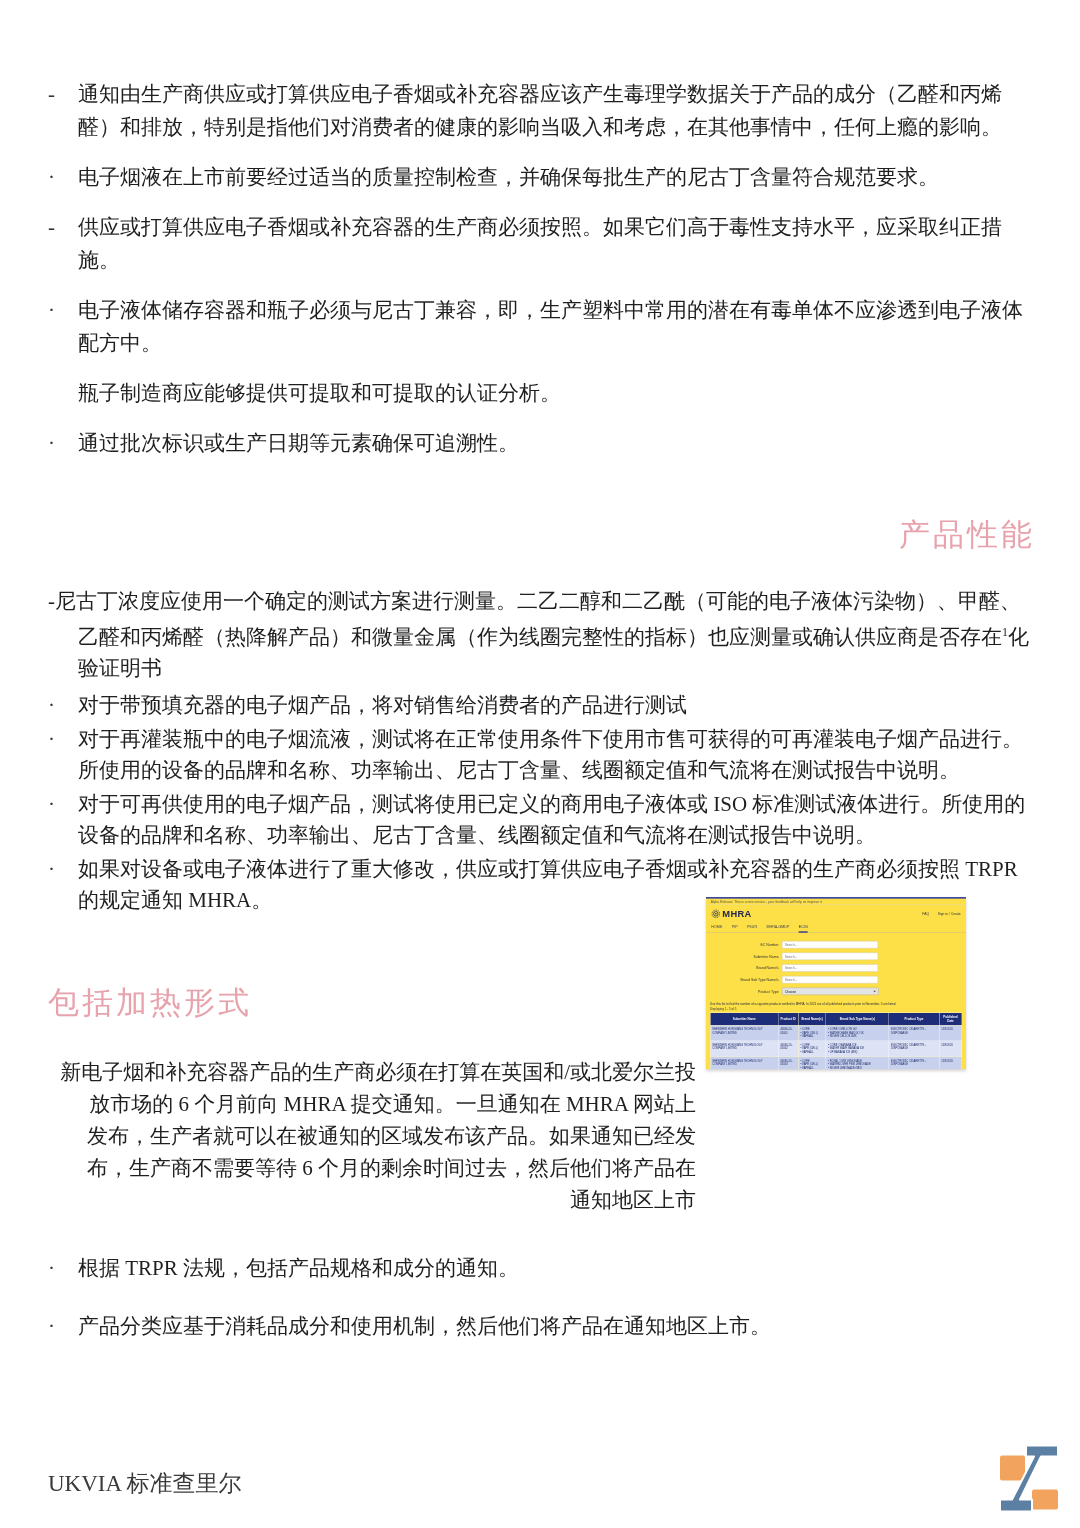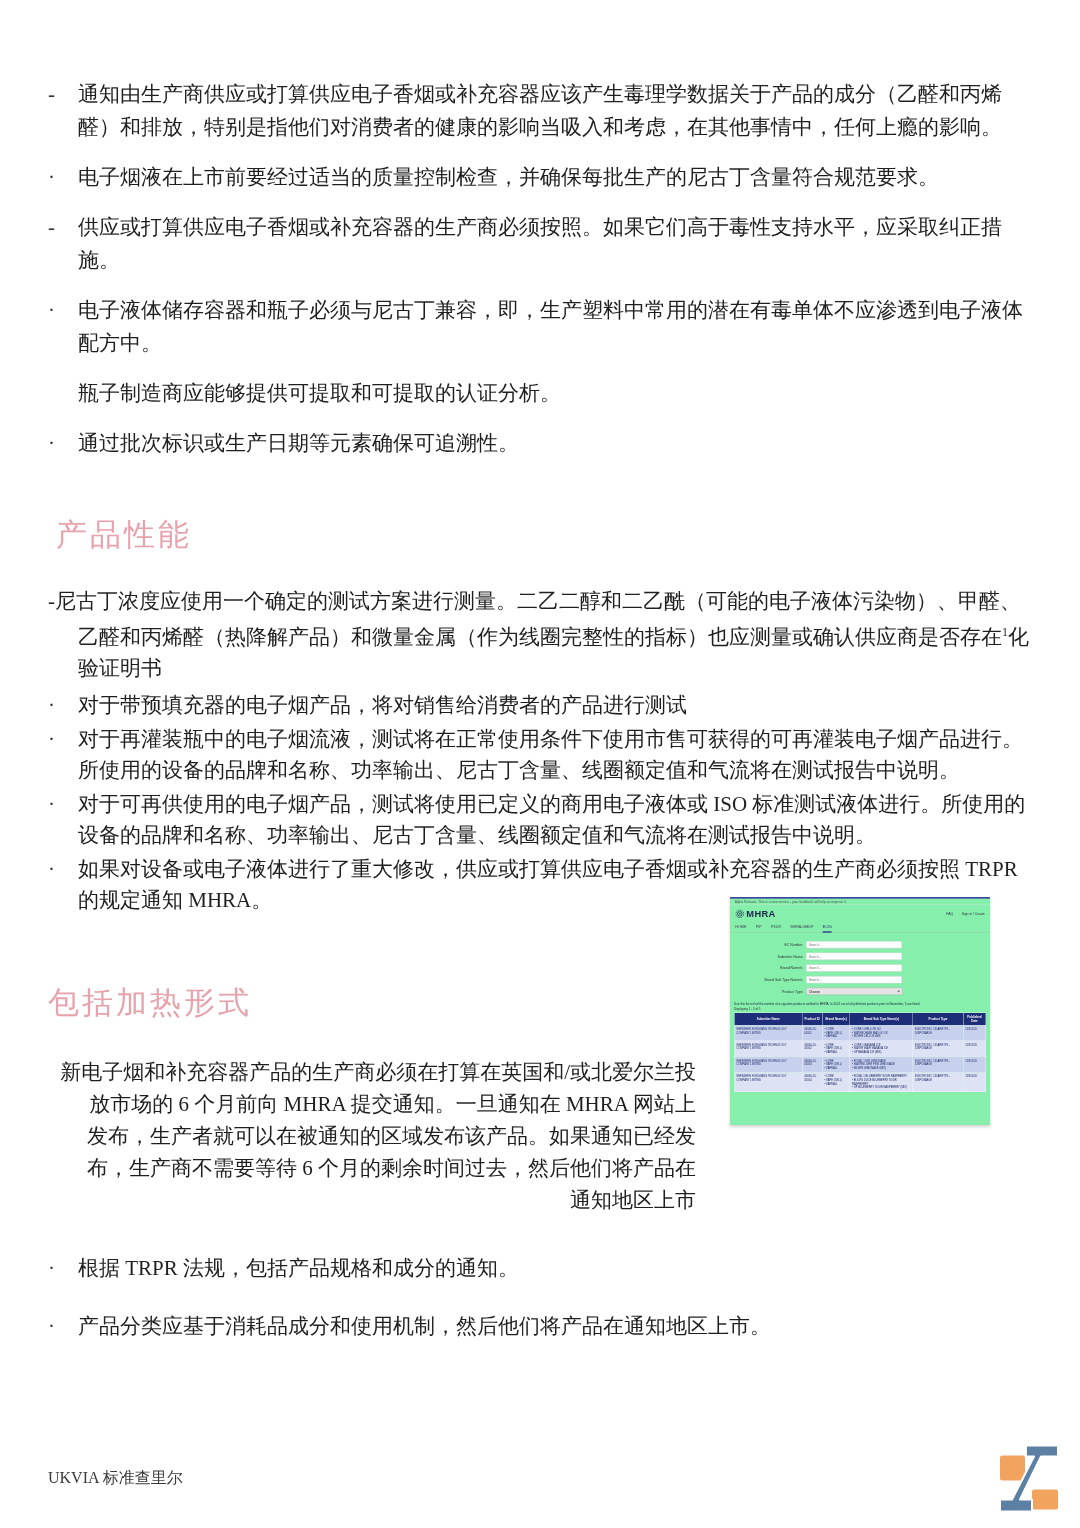--- a/index.html
+++ b/index.html
@@ -17,35 +17,35 @@
   .blist li { display:flex; font-size:21px; line-height:33px; }
   .top-list li { margin-bottom:17px; }
   .mk { width:30px; flex:0 0 30px; color:#333; }
   .tx { flex:1; }
   .sub-para { padding-left:30px; font-size:21px; line-height:33px; margin:0 0 17px 0; }
 
   h2.section-heading {
     font-weight:normal; font-size:31px; letter-spacing:3px;
     color:#e7a2ac;
   }
-  #perf-heading { margin:54px 0 30px 8px; }
+  #perf-heading { margin:54px 0 30px 8px;text-align:right; }
   #launch-heading { margin:66px 0 32px 0; }
 
   .hang { padding-left:30px; text-indent:-30px; font-size:21px; line-height:31px; }
   .perf-intro { margin-bottom:6px; }
   .perf-list li { font-size:21px; line-height:31px; margin-bottom:3px; }
   sup { font-size:12px; }
 
   .launch-para { width:648px; line-height:32px; margin-bottom:36px;text-align:right; }
   .launch-list li { margin-bottom:25px; }
 
   
   .shot {
-    position:absolute; left:730px; top:897px; width:260px; height:228px;
-    background:#86efac; overflow:hidden; box-shadow:0 2px 3px rgba(0,0,0,.18);
+    position:absolute; left:706px; top:897px; width:260px; height:172px;
+    background:#fde047; overflow:hidden; box-shadow:0 2px 3px rgba(0,0,0,.18);
   }
   .shot-inner {
     width:780px; height:687px; transform:scale(0.33333); transform-origin:0 0;
     font-family:"Liberation Sans","DejaVu Sans",sans-serif; color:#333;
   }
   .shot-banner { border-top:5px solid #3b4a9e; padding:4px 14px 3px; font-size:10px; color:#555;
     border-bottom:1px solid #ddd; }
   .shot-header { display:flex; align-items:center; padding:10px 16px 4px; }
   .shot-logo { display:flex; align-items:center; gap:6px; font-size:28px; font-weight:bold; color:#23284f; letter-spacing:1px; }
   .shot-head-links { margin-left:auto; font-size:10px; color:#334; display:flex; gap:26px; }
@@ -74,21 +74,21 @@
   }
   .shot-table td {
     font-size:8px; color:#1c2a66; padding:7px 6px; border:1px solid #fff;
     vertical-align:top; white-space:pre-line; line-height:1.35;
   }
   .shot-table tr.odd  td { background:#c7d1ee; }
   .shot-table tr.even td { background:#dde2f5; }
   .gear { width:27px; height:27px; }
 
   
-  .footer-text { position:absolute; left:48px; top:1468px; font-size:16px; color:#3a3a3a; }
+  .footer-text { position:absolute; left:48px; top:1468px; font-size:23px; color:#3a3a3a; }
   .footer-logo { position:absolute; left:998px; top:1438px; width:62px; height:78px; }
 </style>
 </head>
 <body>
 
 <div class="page">
   <div class="content">
 
     <ul class="blist top-list">
       <li>

